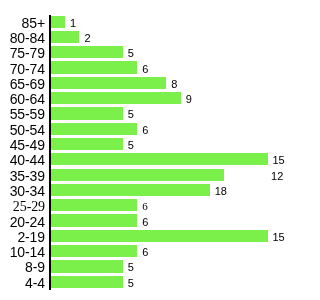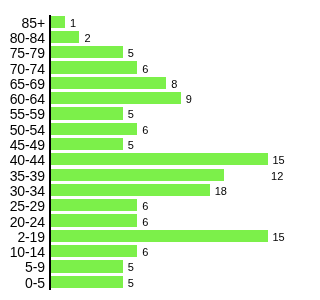--- a/index.html
+++ b/index.html
@@ -129,44 +129,44 @@
       <div class="bar-row" style="top: 168px;">
         <div class="cat-label">35-39</div>
         <div class="bar" style="width: 173.6px; background: rgb(124, 240, 74);"></div>
         <div class="val-label" style="left: 229.1px; margin-left: 42px;">12</div>
       </div>
       <div class="bar-row" style="top: 183.3px;">
         <div class="cat-label">30-34</div>
         <div class="bar" style="width: 159.133px; background: rgb(124, 240, 74);"></div>
         <div class="val-label" style="left: 214.633px;">18</div>
       </div>
-      <div class="bar-row" style="top: 198.6px;">
+      <div class="bar-row" style="top: 198.6px; font-family: Liberation Serif, serif;">
         <div class="cat-label">25-29</div>
         <div class="bar" style="width: 86.8px; background: rgb(124, 240, 74);"></div>
         <div class="val-label" style="left: 142.3px;">6</div>
       </div>
       <div class="bar-row" style="top: 213.9px;">
         <div class="cat-label">20-24</div>
         <div class="bar" style="width: 86.8px; background: rgb(124, 240, 74);"></div>
         <div class="val-label" style="left: 142.3px;">6</div>
       </div>
       <div class="bar-row" style="top: 229.2px;">
         <div class="cat-label">2-19</div>
         <div class="bar" style="width: 217px; background: rgb(124, 240, 74);"></div>
         <div class="val-label" style="left: 272.5px;">15</div>
       </div>
       <div class="bar-row" style="top: 244.5px;">
         <div class="cat-label">10-14</div>
         <div class="bar" style="width: 86.8px; background: rgb(124, 240, 74);"></div>
         <div class="val-label" style="left: 142.3px;">6</div>
       </div>
       <div class="bar-row" style="top: 259.8px;">
-        <div class="cat-label">5-9</div>
+        <div class="cat-label">8-9</div>
         <div class="bar" style="width: 72.3333px; background: rgb(124, 240, 74);"></div>
         <div class="val-label" style="left: 127.833px;">5</div>
       </div>
       <div class="bar-row" style="top: 275.1px;">
-        <div class="cat-label">0-5</div>
+        <div class="cat-label">4-4</div>
         <div class="bar" style="width: 72.3333px; background: rgb(124, 240, 74);"></div>
         <div class="val-label" style="left: 127.833px;">5</div>
       </div>
     </div>
 </div>
 
 </body></html>

